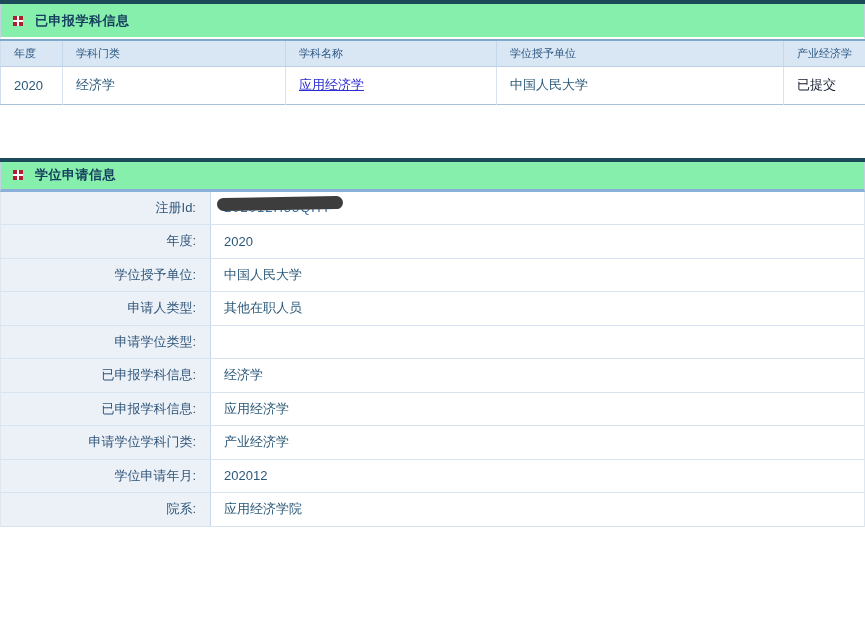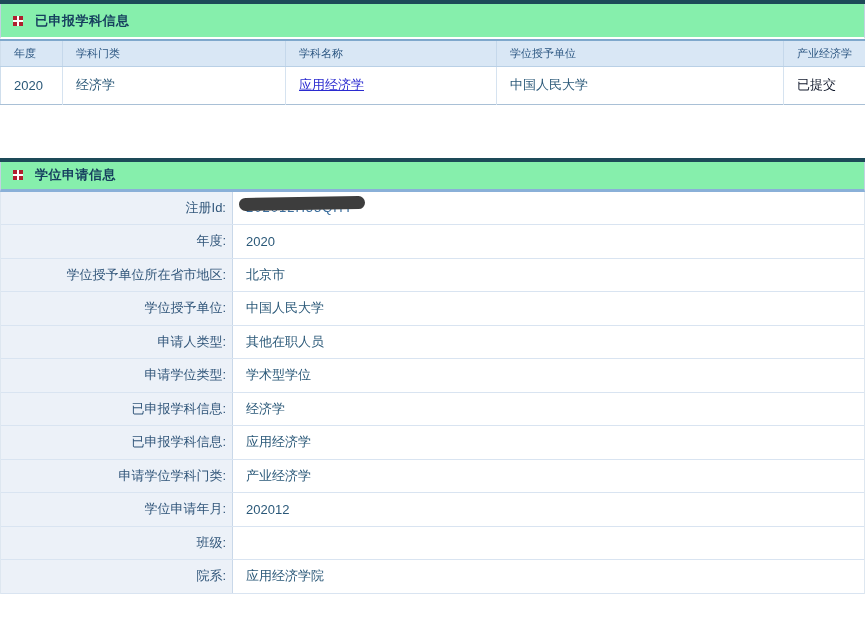--- a/index.html
+++ b/index.html
@@ -44,24 +44,24 @@
   .col-univ { width: 287px; } .col-status { width: 82px; }
   a.subject-link { color: #2b2bd0; text-decoration: underline; cursor: pointer; }
   .status-submitted { color: #0f172a; }
 
   
   #section2 { margin-top: 53px; }
   #section2 .sec-header { height: 30px; border-bottom: 3px solid #8ab0d8; }
   .kv-table { border-left: 1px solid #dee7f0; border-right: 1px solid #dee7f0; }
   .kv-row { display: flex; height: 33.5px; border-bottom: 1px solid #d9e4f1; }
   .kv-label {
-    width: 232px; flex: 0 0 auto; background: #ecf1f8;
+    width: 210px; flex: 0 0 auto; background: #ecf1f8;
     border-right: 1px solid #c9d8e9;
     display: flex; align-items: center; justify-content: flex-end;
-    padding-right: 6px; font-size: 13px; color: #31567a; white-space: nowrap;
+    padding-right: 14px; font-size: 13px; color: #31567a; white-space: nowrap;
   }
   .kv-value {
     flex: 1 1 auto; background: #ffffff;
     display: flex; align-items: center; padding-left: 13px;
     font-size: 13px; color: #2a5878;
   }
   .kv-value-wrap { position: relative; display: inline-block; }
   .redact-bar {
     display: none; position: absolute; left: -7px; right: -12px; top: -3px;
     height: 13px; background: #3d3d3d; border-radius: 7px;
@@ -130,29 +130,20 @@
   <div class="kv-row">
     <div class="kv-label">年度:</div>
     <div class="kv-value">
       <span class="kv-value-wrap">
         <span class="kv-value-text">2020</span>
         
       </span>
     </div>
   </div>
 
-  <div class="kv-row">
-    <div class="kv-label">学位授予单位所在省市地区:</div>
-    <div class="kv-value">
-      <span class="kv-value-wrap">
-        <span class="kv-value-text">北京市</span>
-        
-      </span>
-    </div>
-  </div>
 
   <div class="kv-row">
     <div class="kv-label">学位授予单位:</div>
     <div class="kv-value">
       <span class="kv-value-wrap">
         <span class="kv-value-text">中国人民大学</span>
         
       </span>
     </div>
   </div>
@@ -162,26 +153,20 @@
     <div class="kv-value">
       <span class="kv-value-wrap">
         <span class="kv-value-text">其他在职人员</span>
         
       </span>
     </div>
   </div>
 
   <div class="kv-row">
     <div class="kv-label">申请学位类型:</div>
-    <div class="kv-value">
-      <span class="kv-value-wrap">
-        <span class="kv-value-text">学术型学位</span>
-        
-      </span>
-    </div>
   </div>
 
   <div class="kv-row">
     <div class="kv-label">已申报学科信息:</div>
     <div class="kv-value">
       <span class="kv-value-wrap">
         <span class="kv-value-text">经济学</span>
         
       </span>
     </div>
@@ -211,29 +196,20 @@
     <div class="kv-label">学位申请年月:</div>
     <div class="kv-value">
       <span class="kv-value-wrap">
         <span class="kv-value-text">202012</span>
         
       </span>
     </div>
   </div>
 
 
-  <div class="kv-row">
-    <div class="kv-label">班级:</div>
-    <div class="kv-value">
-      <span class="kv-value-wrap">
-        <span class="kv-value-text"></span>
-        
-      </span>
-    </div>
-  </div>
 
   <div class="kv-row">
     <div class="kv-label">院系:</div>
     <div class="kv-value">
       <span class="kv-value-wrap">
         <span class="kv-value-text">应用经济学院</span>
         
       </span>
     </div>
   </div>

